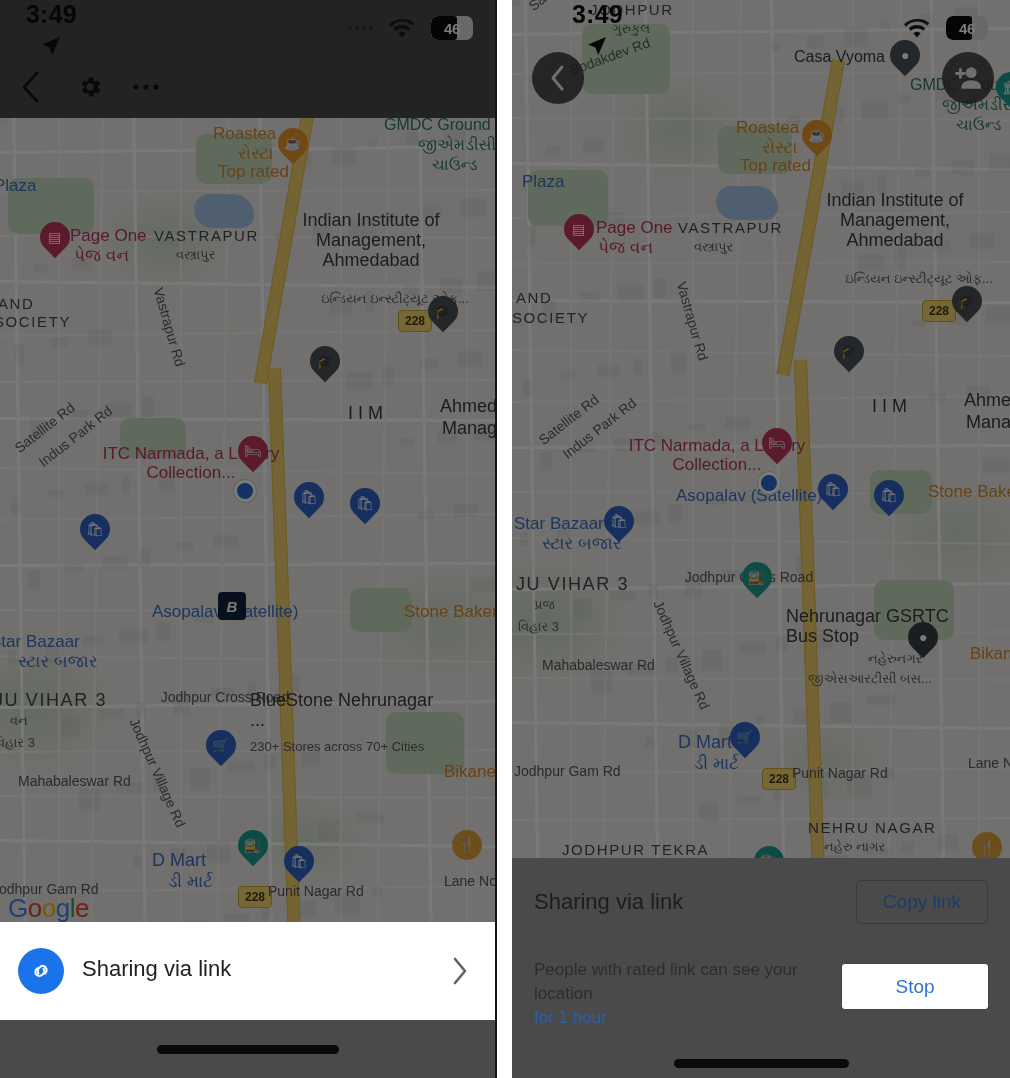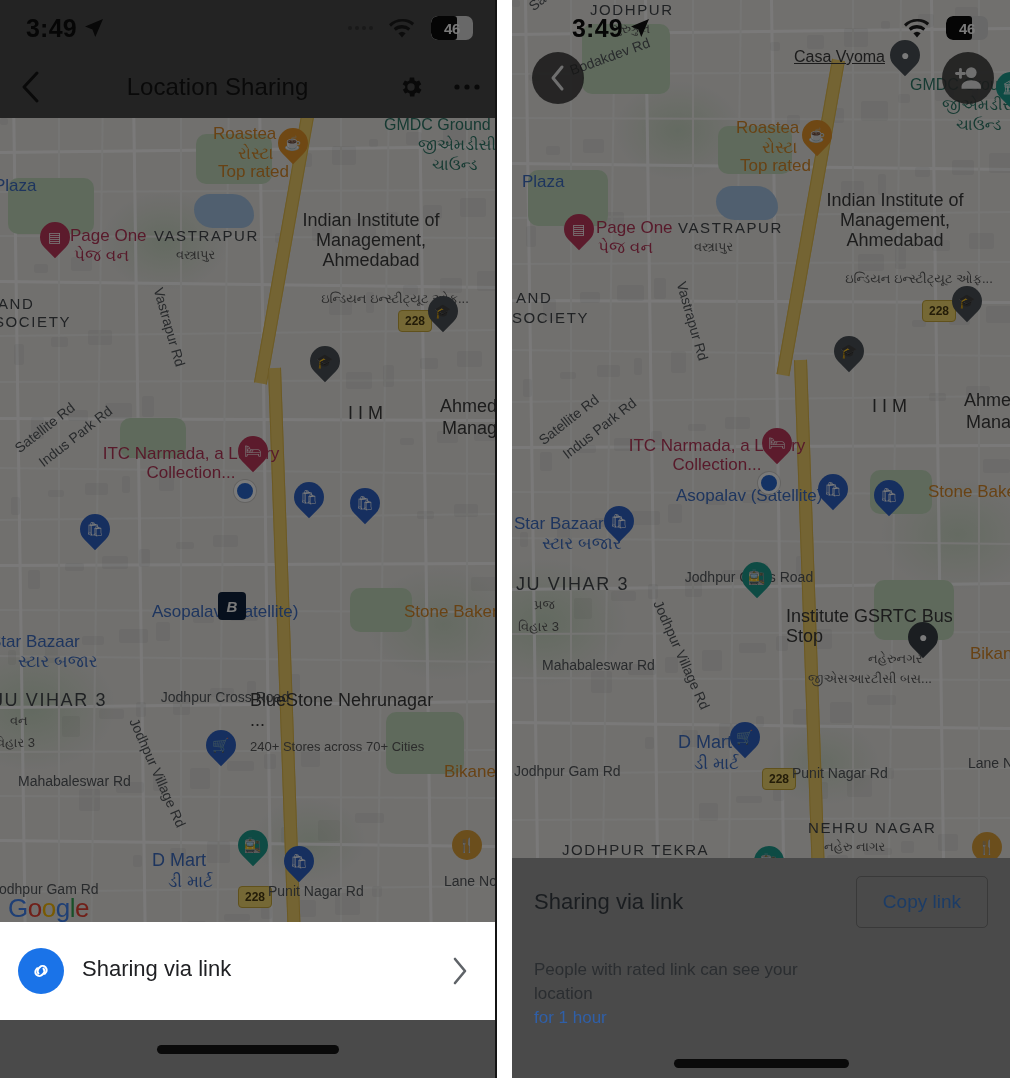--- a/index.html
+++ b/index.html
@@ -33,21 +33,21 @@
     z-index: 40;
   }
 
   
   .statusbar {
     position: absolute; top: 0; left: 0; right: 0; height: 56px;
     z-index: 30;
     display: flex; align-items: center; justify-content: space-between;
     padding: 0 22px 0 26px;
   }
-  .sb-left { display: flex; align-items: center; gap: 7px; }
+  .sb-left { display: flex; align-items: center; gap: 7px; flex-direction: column; }
   .sb-time { font-size: 25px; font-weight: 700; color: #0d0d0d; letter-spacing: 0.2px; }
   .sb-right { display: flex; align-items: center; gap: 16px; }
   .dots-sig { display: flex; gap: 3px; align-items: flex-end; }
   .dots-sig i { width: 4px; height: 4px; background: rgba(30,30,30,0.45); border-radius: 50%; display:block; }
   .batt {
     position: relative;
     width: 42px; height: 24px; border-radius: 7px;
     background: #d9d9d9;
     display: flex; align-items: center;
     overflow: hidden;
@@ -251,21 +251,21 @@
 
   
   .sheet-right {
     position: absolute; left: 0; right: 0; bottom: 0;
     height: 220px; background: #4a4a4a; z-index: 45;
     padding: 18px 22px 0 22px;
   }
   .sr-row1 { display: flex; align-items: center; justify-content: space-between; height: 52px; }
   .sr-title { font-size: 22px; color: #1a1d20; }
   .btn-copy {
-    height: 52px; padding: 0 26px;
+    height: 44px; padding: 0 26px;
     border: 1px solid rgba(0,0,0,0.22); border-radius: 5px;
     display: flex; align-items: center; justify-content: center;
     font-size: 19px; color: #1c3c66;
     background: transparent;
   }
   .sr-row2 { display: flex; align-items: flex-start; justify-content: space-between; margin-top: 30px; }
   .sr-desc { font-size: 17px; color: #2a2d30; line-height: 1.42; max-width: 270px; }
   .sr-dur  { font-size: 17px; color: #2f5fa8; margin-top: 2px; }
   .btn-stop {
     width: 146px; height: 45px; margin-top: 6px;
@@ -502,21 +502,21 @@
         <div class="lbl road rot-b" style="left: 36px; top: 340px;">Indus Park Rd</div>
         <div class="lbl poi-blue" style="left: 152px; top: 484px;">Asopalav (Satellite)</div>
         <div class="lbl poi-orange" style="left: 404px; top: 484px;">Stone Bakery</div>
         <div class="lbl poi-blue" style="left: -10px; top: 514px;">Star Bazaar</div>
         <div class="lbl poi-blue sub" style="left: 18px; top: 534px;">સ્ટાર બજાર</div>
         <div class="lbl area big" style="left: -6px; top: 572px;">JU VIHAR 3</div>
         <div class="lbl sub" style="left: 10px; top: 596px;">વન</div>
         <div class="lbl sub" style="left: -6px; top: 618px;">વિહાર 3</div>
         <div class="lbl road wrap center" style="left: 130px; top: 572px; width: 190px;">Jodhpur Cross Road</div>
         <div class="lbl wrap big" style="left: 250px; top: 572px; width: 190px;">BlueStone Nehrunagar ...</div>
-        <div class="lbl wrap sub" style="left: 250px; top: 622px; width: 190px;">240+ Stores across 70+ Cities</div>
+        <div class="lbl wrap sub" style="left: 250px; top: 622px; width: 190px;">230+ Stores across 70+ Cities</div>
         <div class="lbl road" style="left: 18px; top: 656px;">Mahabaleswar Rd</div>
         <div class="lbl road rot-d" style="left: 140px; top: 598px;">Jodhpur Village Rd</div>
         <div class="lbl poi-orange" style="left: 444px; top: 644px;">Bikaner</div>
         <div class="lbl poi-blue big" style="left: 152px; top: 732px;">D Mart</div>
         <div class="lbl poi-blue sub" style="left: 168px; top: 754px;">ડી માર્ટ</div>
         <div class="lbl road" style="left: -8px; top: 764px;">Jodhpur Gam Rd</div>
         <div class="lbl road" style="left: 268px; top: 766px;">Punit Nagar Rd</div>
         <div class="lbl road" style="left: 444px; top: 756px;">Lane No.</div>
       </div>
 
@@ -563,21 +563,20 @@
         </span>
       </div>
     </div>
 
     <div class="appbar">
       <div class="appbar-back">
         <svg width="22" height="34" viewBox="0 0 22 34" fill="none" stroke="#141414" stroke-width="3" stroke-linecap="round" stroke-linejoin="round">
           <polyline points="17,3 4,17 17,31"></polyline>
         </svg>
       </div>
-      <div class="appbar-title">Location Sharing</div>
       <div class="appbar-act">
         <svg width="26" height="26" viewBox="0 0 24 24" fill="#141414">
           <path d="M19.4 13a7.8 7.8 0 0 0 0-2l2.1-1.6-2-3.5-2.5 1a7.7 7.7 0 0 0-1.7-1l-.4-2.6h-4l-.4 2.6c-.6.2-1.2.6-1.7 1l-2.5-1-2 3.5L6.6 11a7.8 7.8 0 0 0 0 2l-2.1 1.6 2 3.5 2.5-1c.5.4 1.1.8 1.7 1l.4 2.6h4l.4-2.6c.6-.2 1.2-.6 1.7-1l2.5 1 2-3.5-2.3-1.6zM12 15.4A3.4 3.4 0 1 1 12 8.6a3.4 3.4 0 0 1 0 6.8z"></path>
         </svg>
       </div>
       <div class="appbar-act">
         <svg width="26" height="8" viewBox="0 0 26 8" fill="#141414">
           <circle cx="3" cy="4" r="2.6"></circle>
             <circle cx="13" cy="4" r="2.6"></circle>
             <circle cx="23" cy="4" r="2.6"></circle>
@@ -809,21 +808,21 @@
         </div>
       <div class="pin teal" style="left:242px; top:846px;">
           <div class="head">
             <span class="glyph">🚉</span>
           </div>
         </div>
       <div class="circicon" style="left:460px; top:832px;">🍴</div>
     <div class="lbl road rot-b" style="left: 14px; top: 2px;">Sa</div>
         <div class="lbl area" style="left: 78px; top: 2px;">JODHPUR</div>
         <div class="lbl sub" style="left: 100px; top: 22px;">ગુરુકુલ</div>
-        <div class="lbl " style="left: 282px; top: 48px; text-decoration: underline;">Casa Vyoma</div>
+        <div class="lbl " style="left: 282px; top: 48px;">Casa Vyoma</div>
         <div class="lbl poi-green" style="left: 398px; top: 76px;">GMDC Ground</div>
         <div class="lbl poi-green sub" style="left: 430px; top: 96px;">જીએમડીસી</div>
         <div class="lbl poi-green sub" style="left: 444px; top: 116px;">ચાઉન્ડ</div>
         <div class="lbl road rot-e" style="left: 56px; top: 64px;">Bodakdev Rd</div>
         <div class="lbl poi-orange" style="left: 224px; top: 118px;">Roastea</div>
         <div class="lbl poi-orange sub" style="left: 250px; top: 138px;">રોસ્ટા</div>
         <div class="lbl poi-orange sub" style="left: 228px; top: 156px;">Top rated</div>
         <div class="lbl poi-blue" style="left: 10px; top: 172px;">Plaza</div>
         <div class="lbl poi-red" style="left: 84px; top: 218px;">Page One</div>
         <div class="lbl poi-red sub" style="left: 86px; top: 238px;">પેજ વન</div>
@@ -841,21 +840,21 @@
         <div class="lbl road rot-b" style="left: 24px; top: 436px;">Satellite Rd</div>
         <div class="lbl road rot-b" style="left: 48px; top: 450px;">Indus Park Rd</div>
         <div class="lbl poi-blue" style="left: 164px; top: 486px;">Asopalav (Satellite)</div>
         <div class="lbl poi-orange" style="left: 416px; top: 482px;">Stone Bakery</div>
         <div class="lbl poi-blue" style="left: 2px; top: 514px;">Star Bazaar</div>
         <div class="lbl poi-blue sub" style="left: 30px; top: 534px;">સ્ટાર બજાર</div>
         <div class="lbl area big" style="left: 4px; top: 574px;">JU VIHAR 3</div>
         <div class="lbl sub" style="left: 22px; top: 598px;">પ્રજ</div>
         <div class="lbl sub" style="left: 6px; top: 620px;">વિહાર 3</div>
         <div class="lbl road wrap center" style="left: 142px; top: 570px; width: 190px;">Jodhpur Cross Road</div>
-        <div class="lbl wrap big" style="left: 274px; top: 606px; width: 190px;">Institute GSRTC Bus Stop</div>
+        <div class="lbl wrap big" style="left: 274px; top: 606px; width: 190px;">Nehrunagar GSRTC Bus Stop</div>
         <div class="lbl sub" style="left: 356px; top: 652px;">નહેરુનગર</div>
         <div class="lbl sub" style="left: 296px; top: 672px;">જીએસઆરટીસી બસ...</div>
         <div class="lbl poi-orange" style="left: 458px; top: 644px;">Bikaner</div>
         <div class="lbl road" style="left: 30px; top: 658px;">Mahabaleswar Rd</div>
         <div class="lbl road rot-d" style="left: 152px; top: 598px;">Jodhpur Village Rd</div>
         <div class="lbl poi-blue big" style="left: 166px; top: 732px;">D Mart</div>
         <div class="lbl poi-blue sub" style="left: 182px; top: 754px;">ડી માર્ટ</div>
         <div class="lbl road" style="left: 2px; top: 764px;">Jodhpur Gam Rd</div>
         <div class="lbl road" style="left: 280px; top: 766px;">Punit Nagar Rd</div>
         <div class="lbl road" style="left: 456px; top: 756px;">Lane No.</div>
@@ -881,20 +880,21 @@
     <div class="sheet-right">
       <div class="sr-row1">
         <span class="sr-title">Sharing via link</span>
         <div class="btn-copy">Copy link</div>
       </div>
       <div class="sr-row2">
         <div>
           <div class="sr-desc">People with rated link can see your location</div>
           <div class="sr-dur">for 1 hour</div>
         </div>
+        <div class="btn-stop">Stop</div>
       </div>
       <div class="sr-home">
         <div class="homebar"></div>
       </div>
     </div>
 
     <div class="dim"></div>
 
     <div class="statusbar" style="padding-left:60px;">
       <div class="sb-left">

